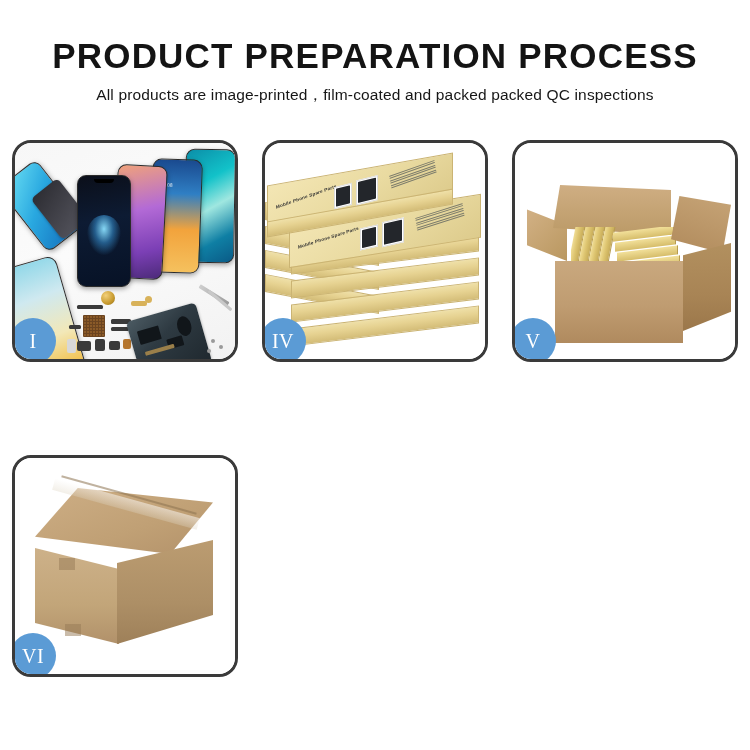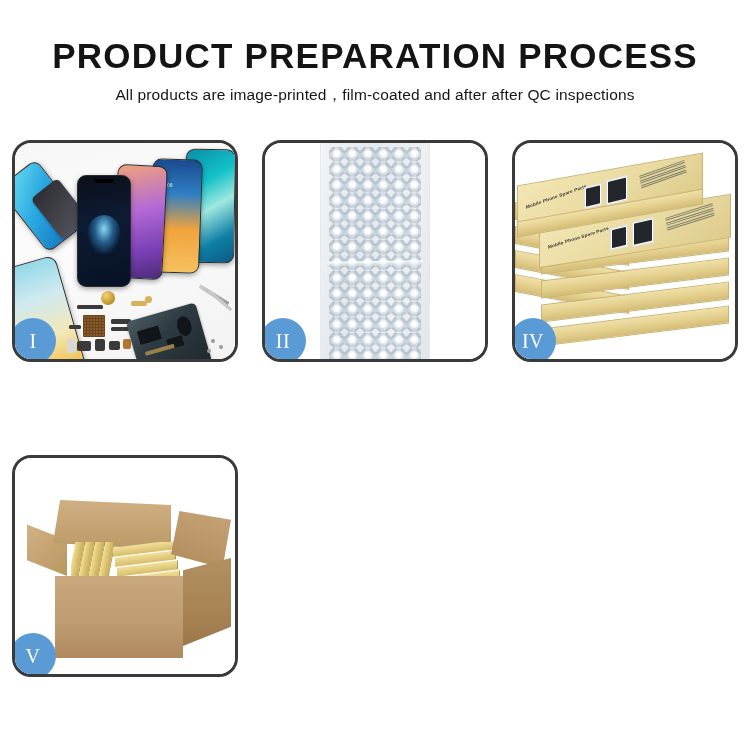--- a/index.html
+++ b/index.html
@@ -292,21 +292,21 @@
   }
   .c6-tab { position:absolute; width:16px; height:12px; background:rgba(150,122,86,.5); }
 </style>
 </head>
 <body>
 
 <div id="page">
 
   <div class="header">
     <div class="title">PRODUCT PREPARATION PROCESS</div>
-    <div class="subtitle">All products are image-printed，film-coated and after after QC inspections</div>
+    <div class="subtitle">All products are image-printed，film-coated and packed packed QC inspections</div>
   </div>
 
   <div class="grid">
 
     <div class="panel">
       <div class="panel-inner">
         <div class="p1-bg"></div>
 
         <div class="phone ph-a"></div>
         <div class="ph-a2"></div>
@@ -345,31 +345,20 @@
 
         <div class="tool" style="left:182px; top:150px; width:34px; height:4px; transform:rotate(32deg);"></div>
         <div class="tool" style="left:190px; top:156px; width:30px; height:3px; transform:rotate(40deg); background:#c8c8c8;"></div>
         <div class="part" style="left:196px; top:196px; width:4px; height:4px; border-radius:50%; background:#9a9a9a;"></div>
         <div class="part" style="left:204px; top:202px; width:4px; height:4px; border-radius:50%; background:#9a9a9a;"></div>
         <div class="part" style="left:192px; top:206px; width:4px; height:4px; border-radius:50%; background:#9a9a9a;"></div>
       </div>
       <div class="badge">I</div>
     </div>
 
-    <div class="panel">
-      <div class="panel-inner">
-        <div class="p2-bg"></div>
-        <div class="pouch">
-          <div class="bubbles"></div>
-          <div class="bubbles2"></div>
-          <div class="pouch-seam"></div>
-        </div>
-      </div>
-      <div class="badge">II</div>
-    </div>
 
 
     <div class="panel">
       <div class="panel-inner">
         <div class="p4-bg"></div>
         <div class="stack">
 
           <div class="sbox" style="left:2px; top:52px; width:112px; height:16px; transform:skewY(11deg);"></div>
           <div class="sbox" style="left:2px; top:76px; width:112px; height:16px; transform:skewY(11deg);"></div>
           <div class="sbox" style="left:2px; top:100px; width:112px; height:16px; transform:skewY(11deg);"></div>
@@ -437,15 +426,28 @@
           <div class="ybar h" style="left:48px; top:32px;"></div>
         </div>
         <div class="c5-flapR"></div>
         <div class="c5-rim"></div>
         <div class="c5-side"></div>
         <div class="c5-body"></div>
       </div>
       <div class="badge">V</div>
     </div>
 
+    <div class="panel">
+      <div class="panel-inner">
+        <div class="p6-bg"></div>
+        <div class="c6-top"></div>
+        <div class="c6-seam"></div>
+        <div class="c6-tape"></div>
+        <div class="c6-left"></div>
+        <div class="c6-right"></div>
+        <div class="c6-tab" style="left:44px; top:100px;"></div>
+        <div class="c6-tab" style="left:50px; top:166px;"></div>
+      </div>
+      <div class="badge">VI</div>
+    </div>
 
   </div>
 </div>
 
 </body></html>

